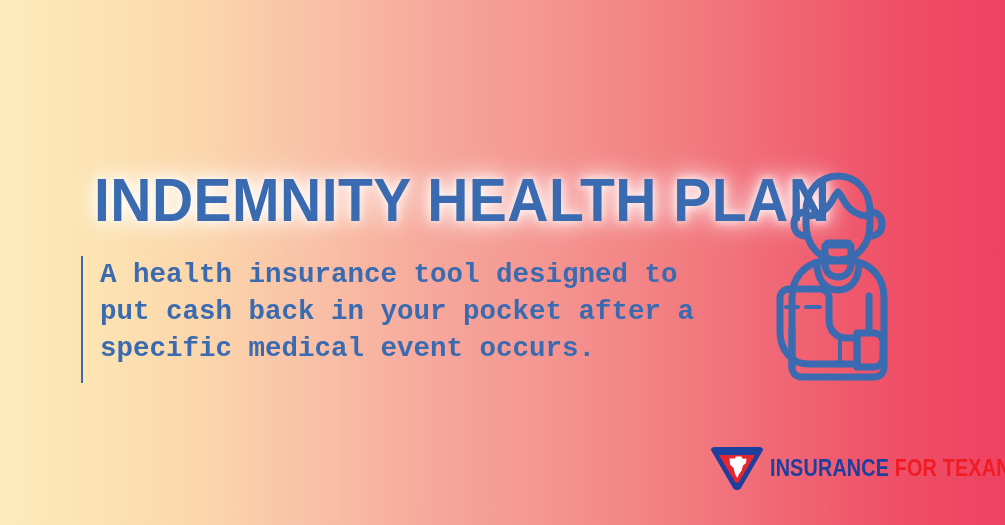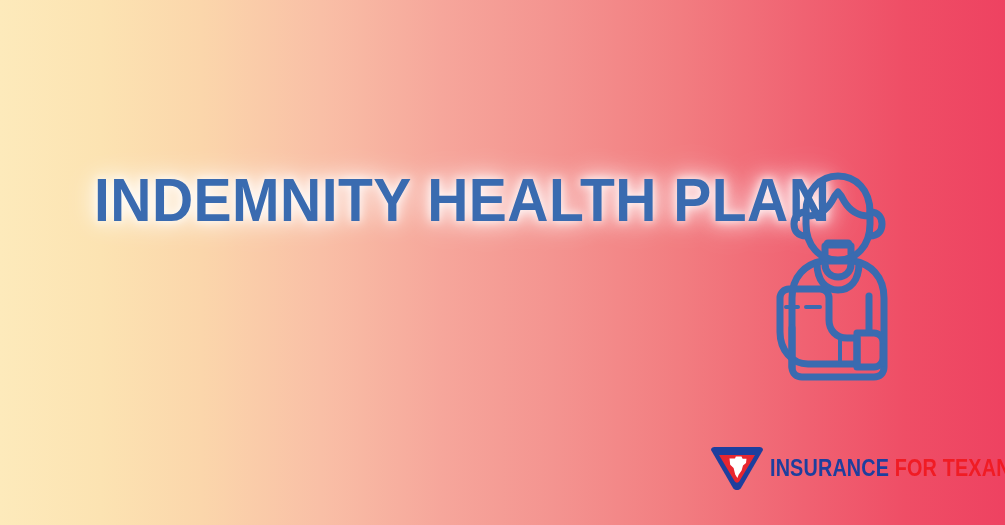--- a/index.html
+++ b/index.html
@@ -110,20 +110,26 @@
   .lt-blue { color: #1d3f9e; }
   .lt-red  { color: #f01c24; }
 </style>
 </head>
 <body>
 
 <div id="banner">
 
   <div id="headline">INDEMNITY HEALTH PLAN</div>
 
+  <div id="subcopy-wrap">
+    <div id="accent-rule"></div>
+    <div id="subcopy">A health insurance tool designed to
+put cash back in your pocket after a
+specific medical event occurs.</div>
+  </div>
 
   <div id="illustration">
     <svg viewBox="0 0 152 220" width="152" height="220" fill="none" stroke="#3a6bb0" stroke-width="7" stroke-linecap="round" stroke-linejoin="round">
 
       <path d="M30 130
                C30 108 44 96 60 93
                L92 93
                C108 96 122 108 122 130
                L122 199
                C122 205 118 209 112 209

